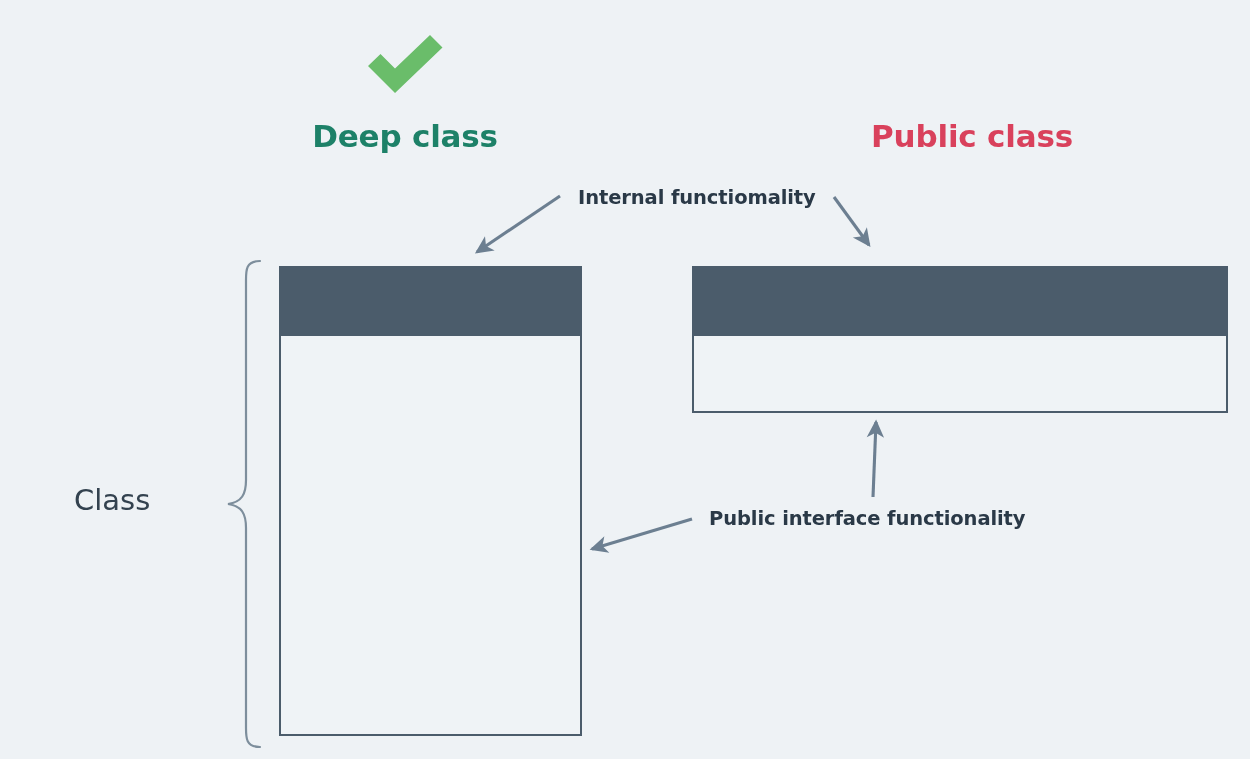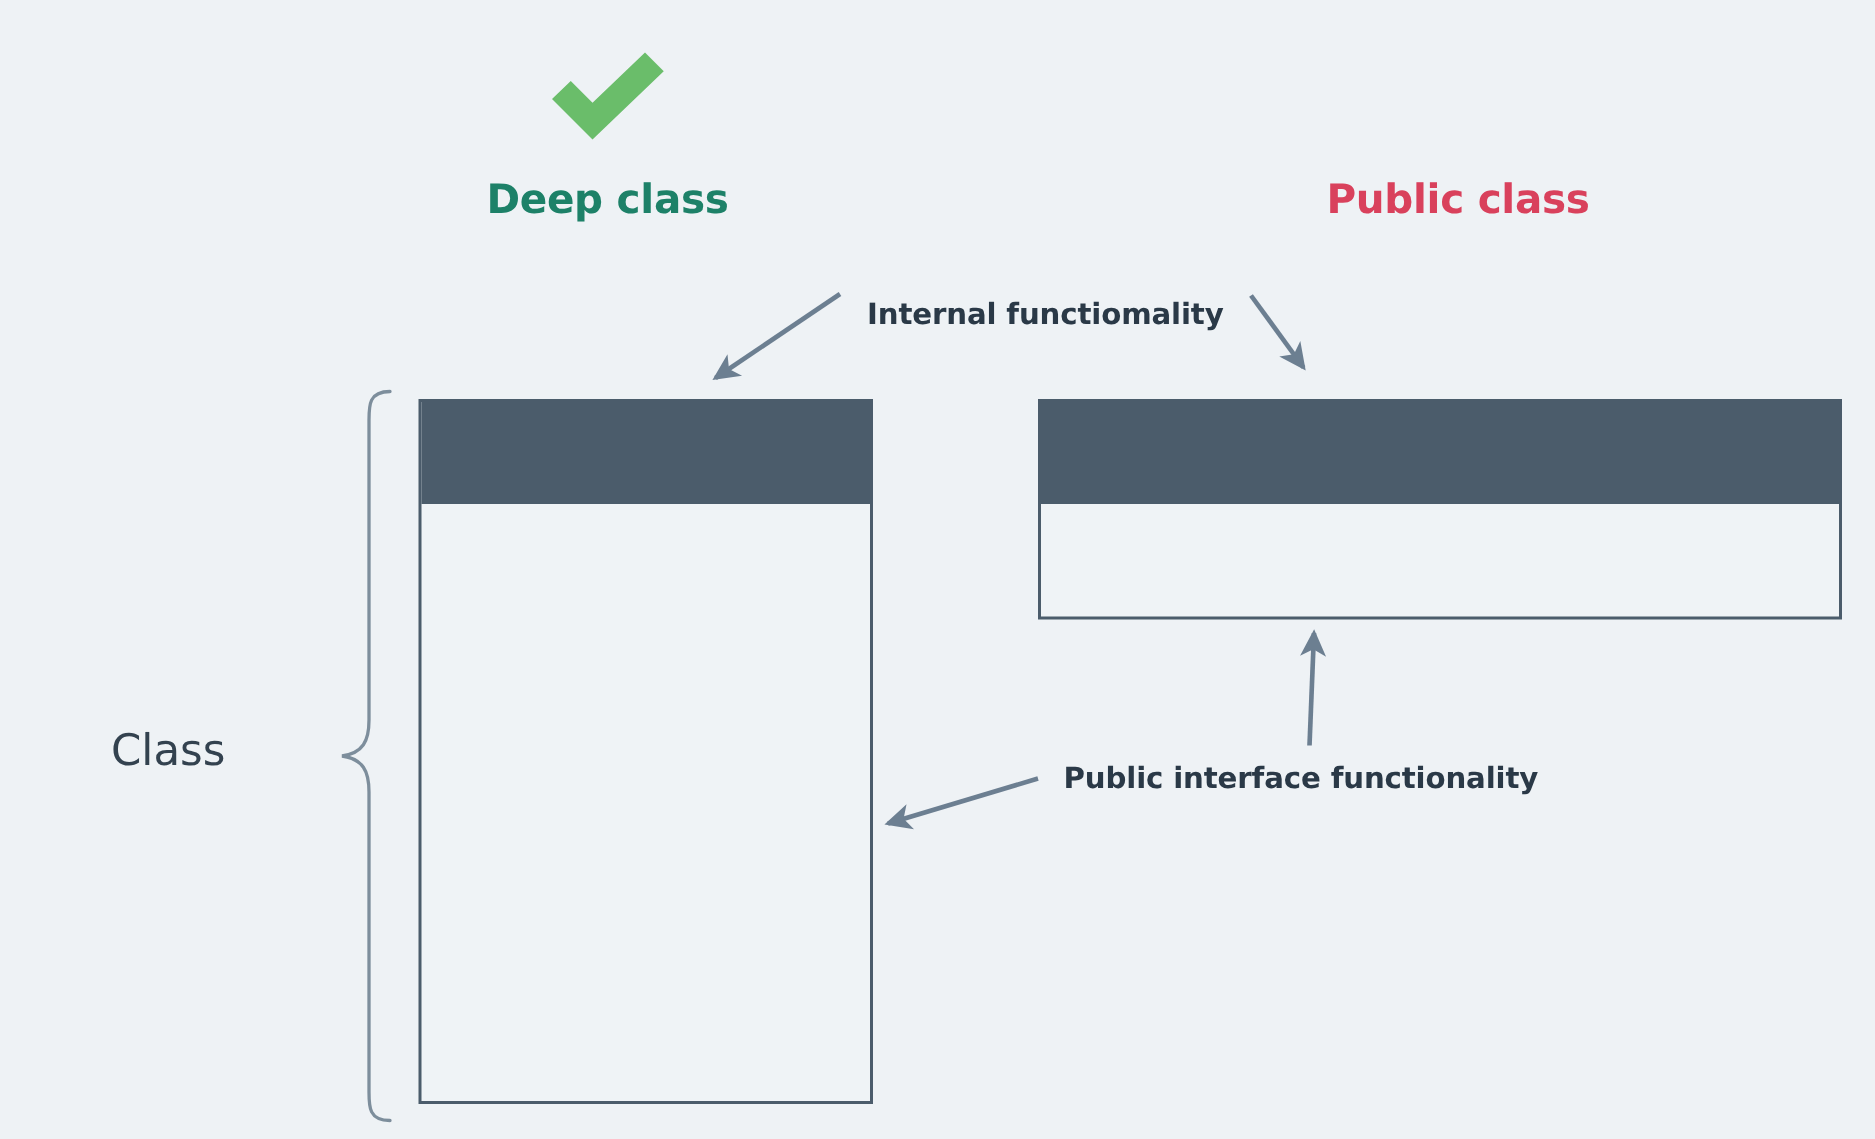--- a/index.html
+++ b/index.html
@@ -18,21 +18,21 @@
   #stage {
     position: relative;
     width: 1250px;
     height: 759px;
   }
   .abs { position: absolute; }
 
   
   .title {
     font-weight: bold;
-    font-size: 27px;
+    font-size: 31px;
     letter-spacing: -0.2px;
     white-space: nowrap;
     text-align: center;
   }
   #deep-title {
     left: 255px;
     top: 118px;
     width: 300px;
     color: #1d8168;
   }
@@ -103,21 +103,21 @@
   }
 
   
   .annotation {
     font-weight: bold;
     font-size: 19.5px;
     color: #2a3947;
     white-space: nowrap;
     letter-spacing: -0.1px;
   }
-  #internal-label { left: 578px; top: 198px; }
+  #internal-label { left: 578px; top: 186px; }
   #public-label   { left: 709px; top: 507px; text-align: center; }
 
   
   #arrow-layer {
     left: 0;
     top: 0;
     width: 1250px;
     height: 759px;
     pointer-events: none;
   }

